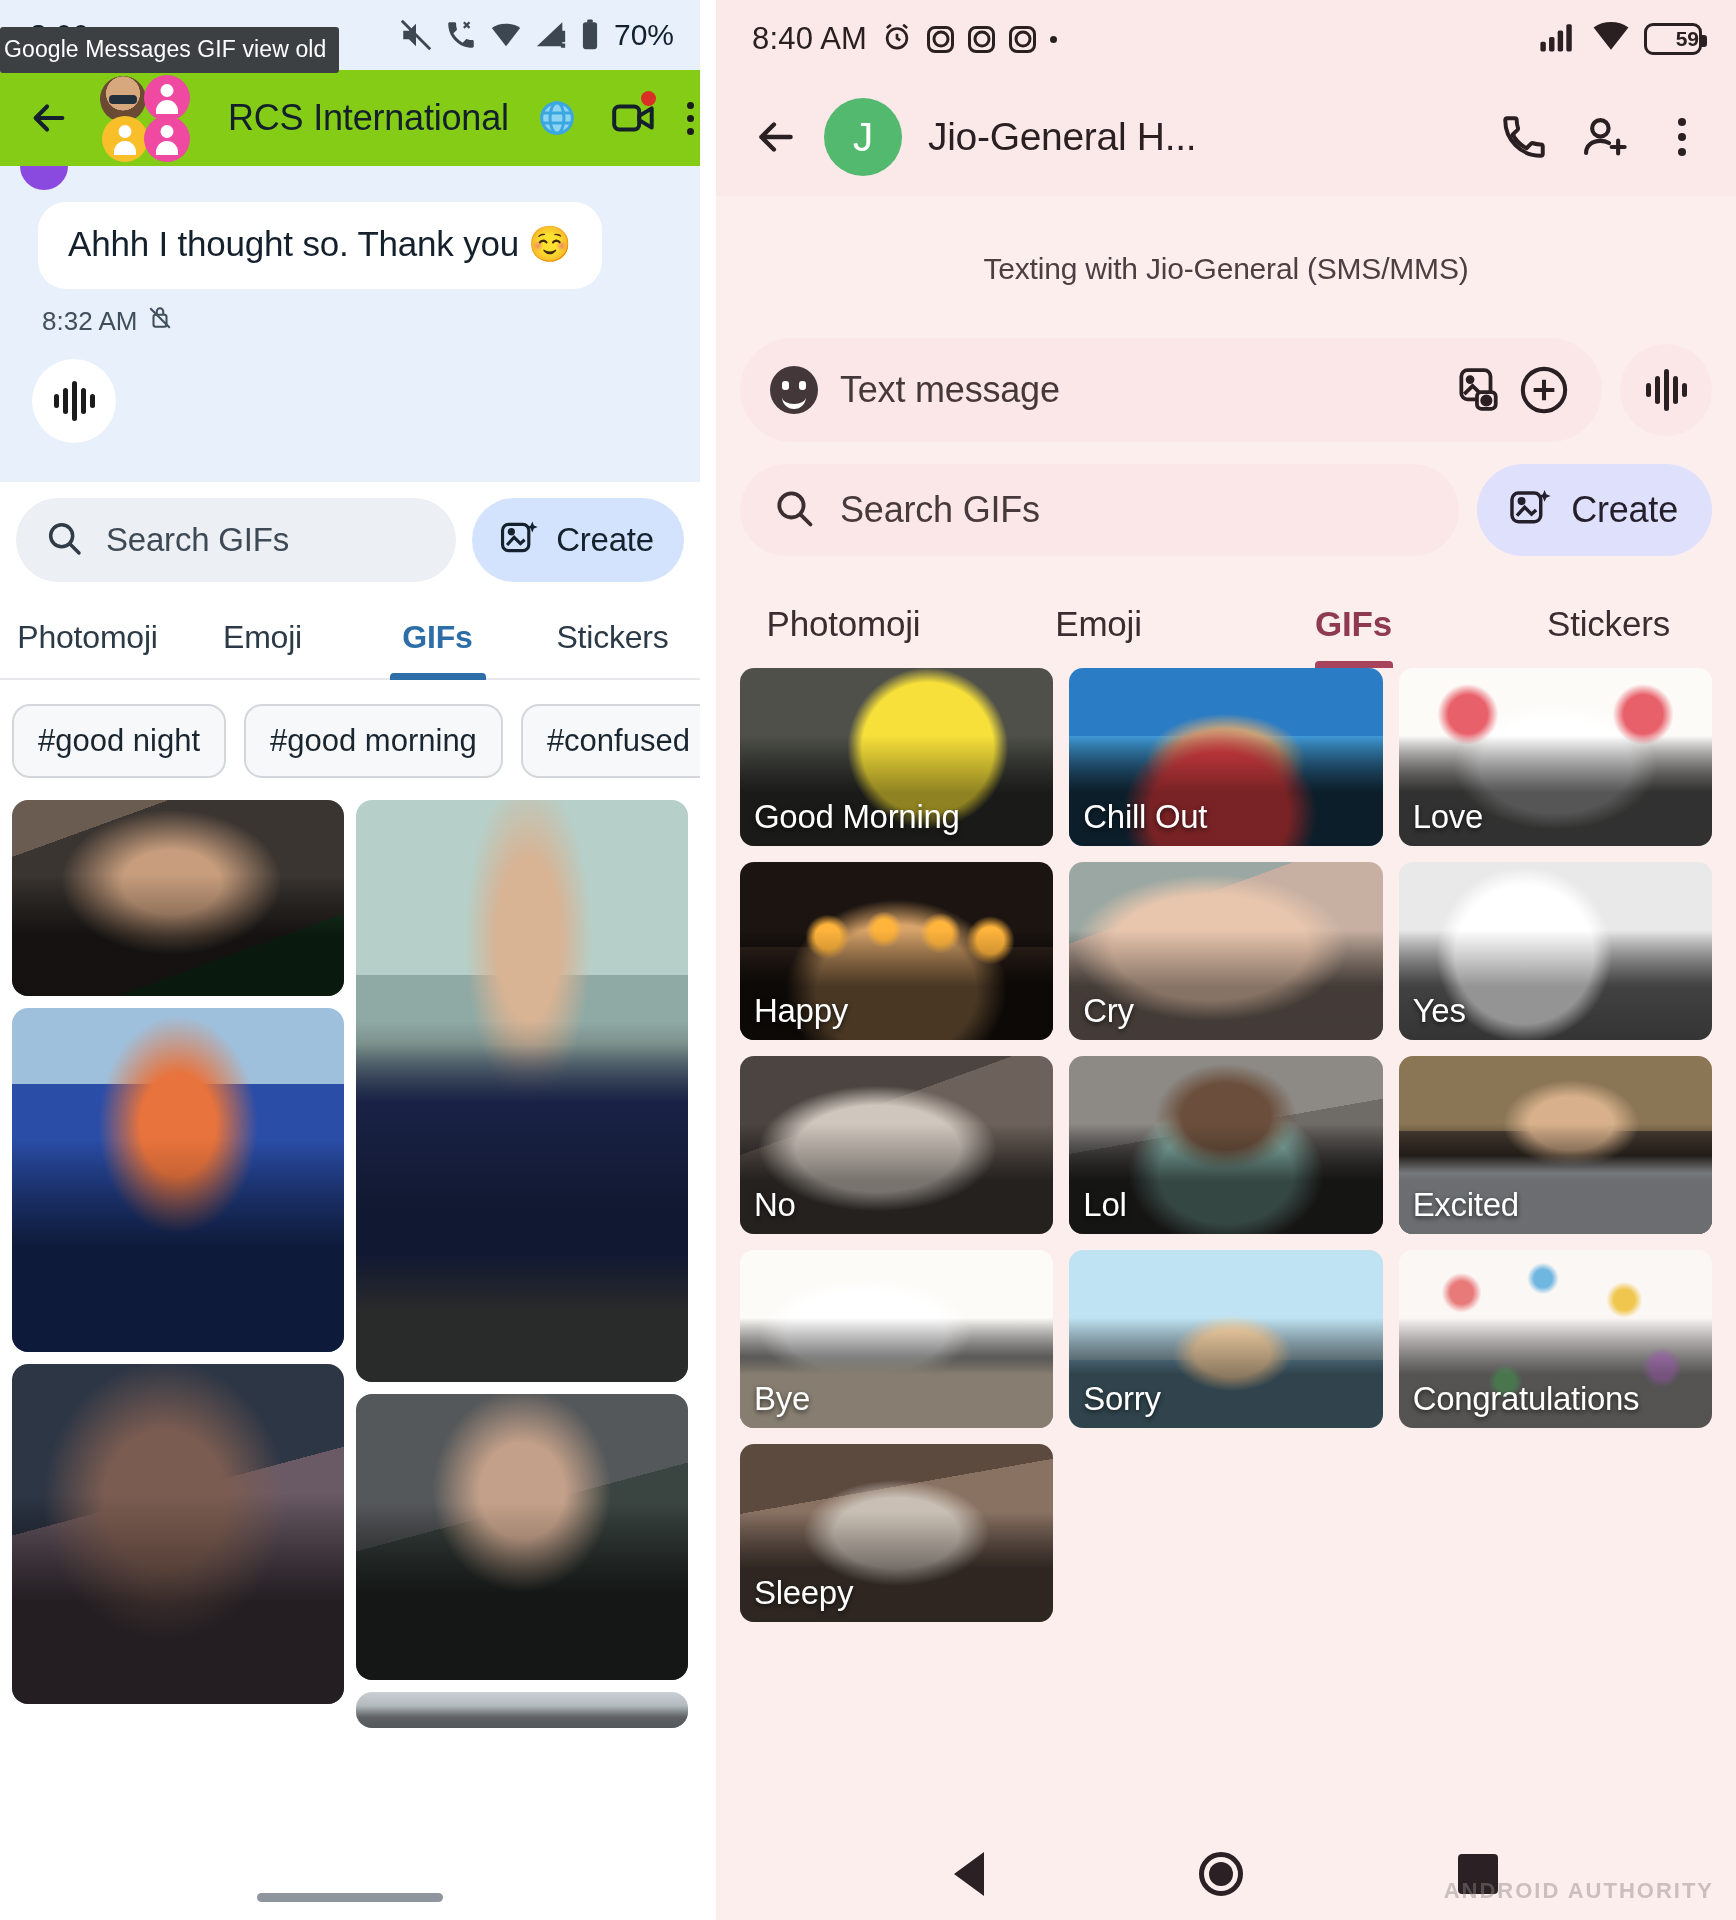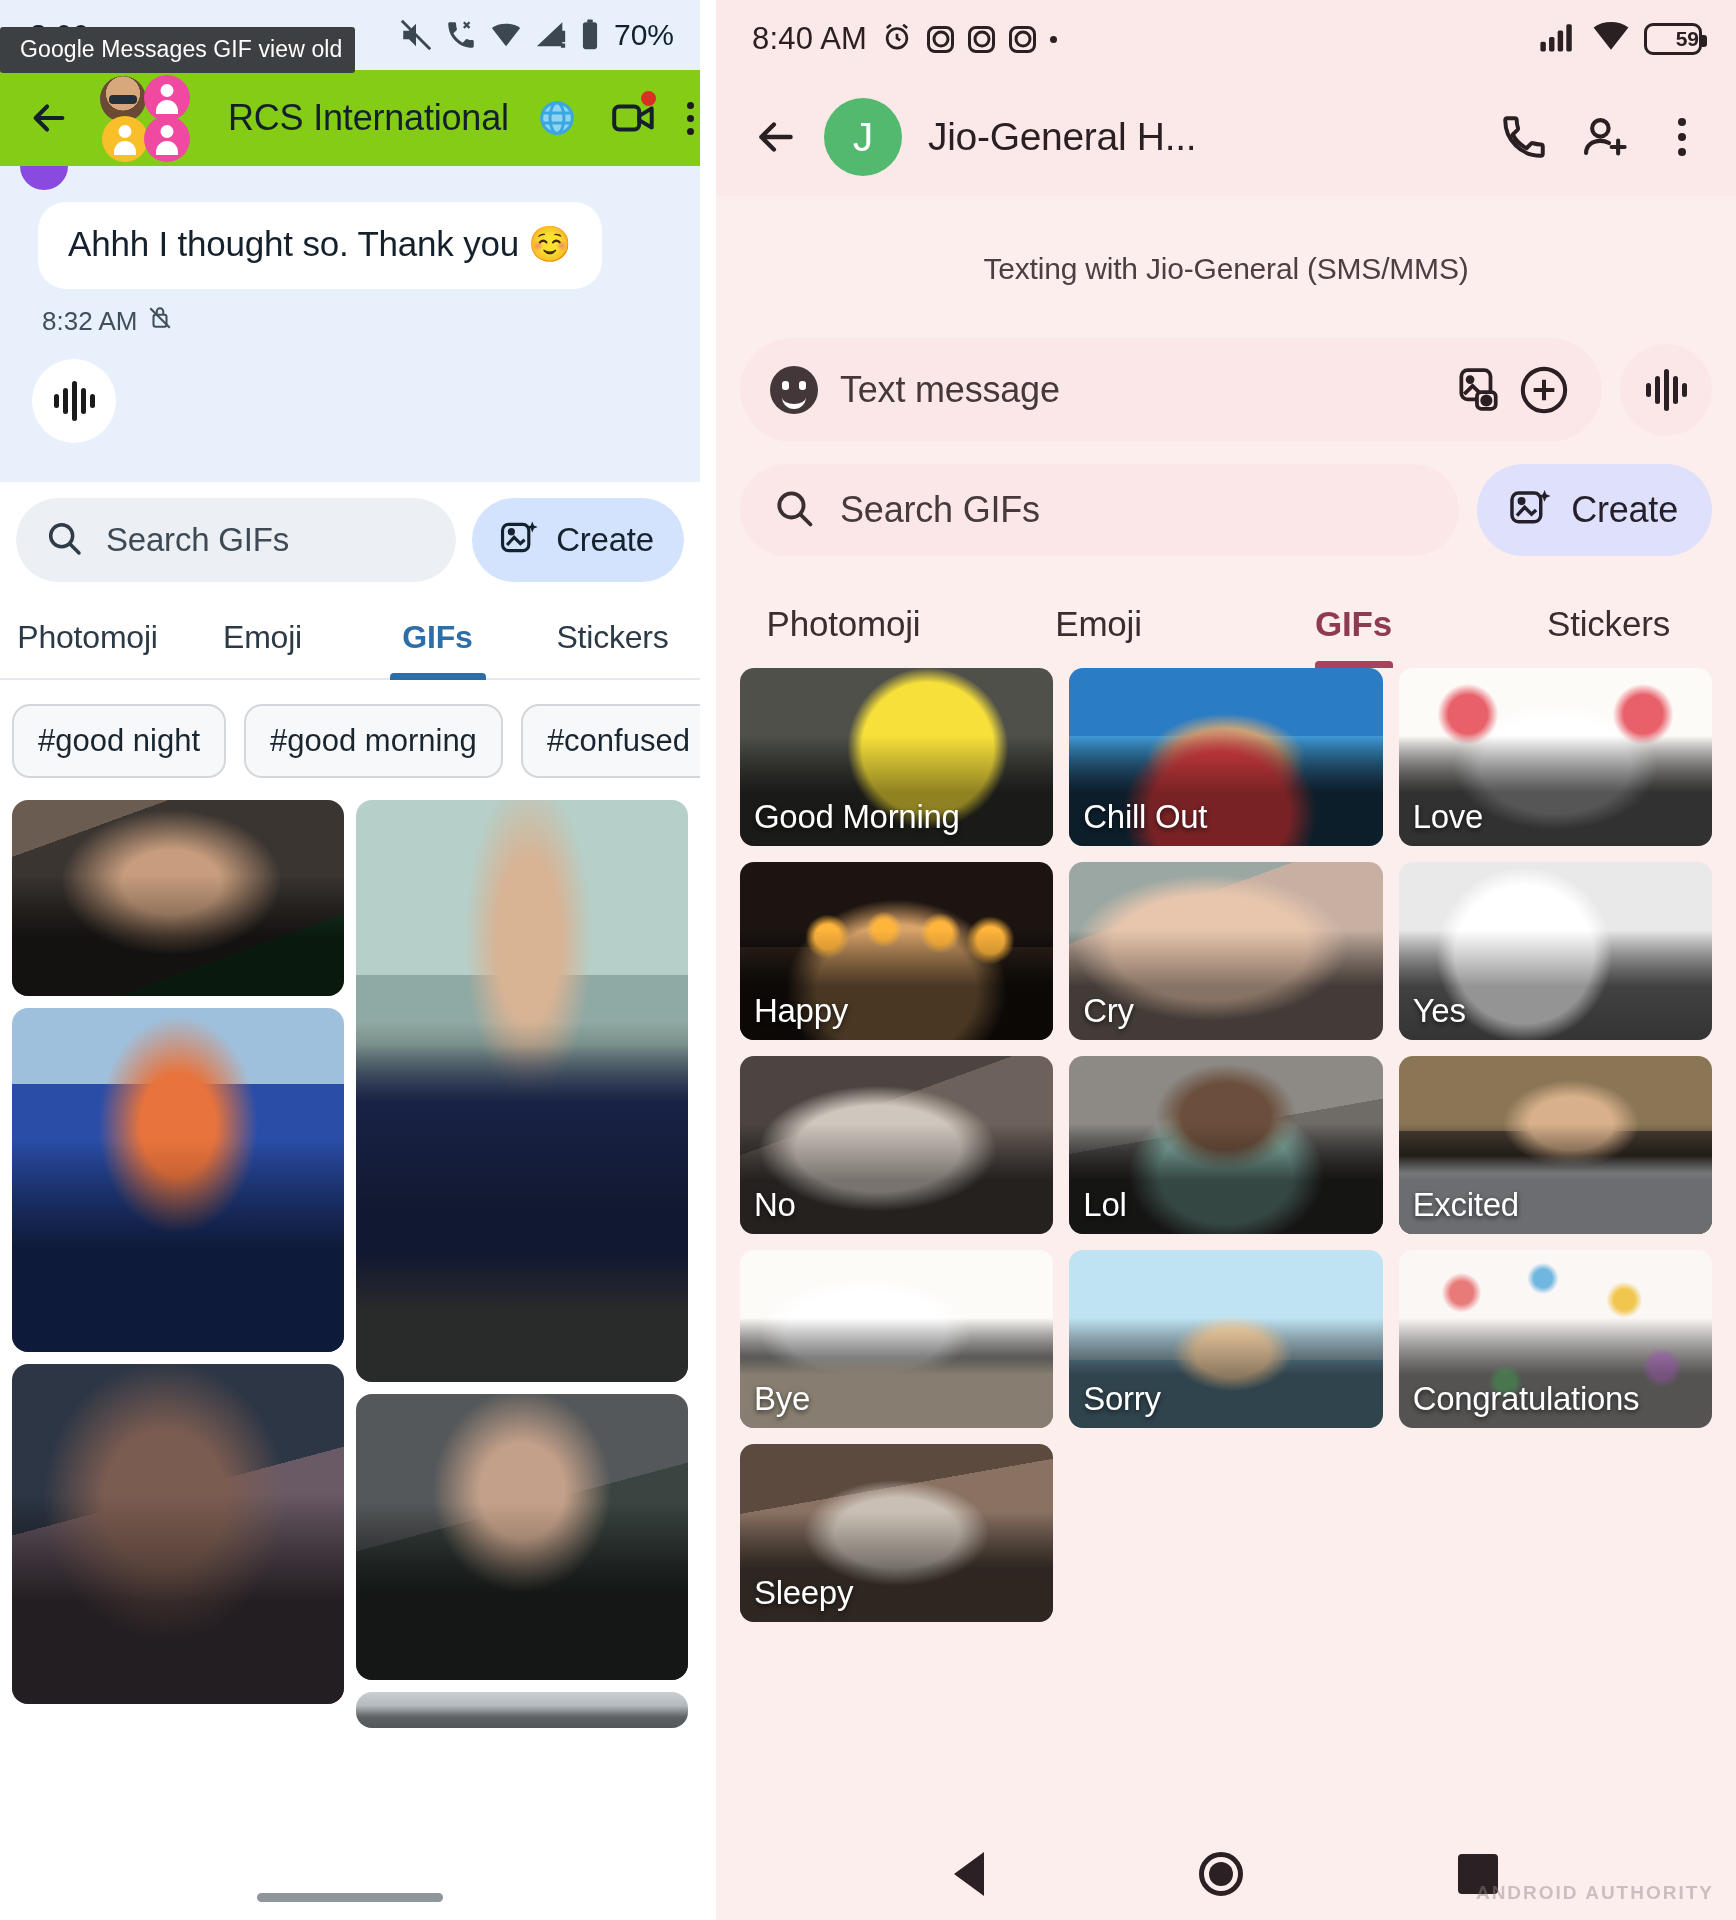--- a/index.html
+++ b/index.html
@@ -25,21 +25,21 @@
     background: #e7f0fb;
   }
   .l-clock { font-size: 30px; color: #11202e; font-weight: 500; letter-spacing: .3px; }
   .l-stat-right { display: flex; align-items: center; gap: 11px; }
   .l-stat-right svg { display: block; }
   .l-batt { font-size: 30px; color: #11202e; font-weight: 500; margin-left: 2px; }
 
   .tooltip {
     position: absolute; left: 0; top: 27px;
     background: #3c4043; color: #fff;
-    font-size: 23px; padding: 9px 13px 10px 20px;
+    font-size: 23px; padding: 9px 13px 10px 4px;
     border-radius: 3px; white-space: nowrap; z-index: 40;
     letter-spacing: .1px;
   }
 
   .l-appbar {
     height: 96px; display: flex; align-items: center;
     padding: 0 22px 0 26px; gap: 16px; background: #84cc16;
   }
   .l-back { width: 52px; height: 52px; display: flex; align-items: center; justify-content: center; }
   .grp-avatars { position: relative; width: 92px; height: 84px; margin-left: 12px; flex: none; }
@@ -193,21 +193,21 @@
 
   .navbar { position: absolute; left: 0; bottom: 0; width: 1020px; height: 92px;
     background: #fdeeee; display: flex; align-items: center; justify-content: space-around; padding: 0 130px;}
   .nav-tri { width: 0; height: 0; border-top: 22px solid transparent; border-bottom: 22px solid transparent;
     border-right: 30px solid #2b2124; }
   .nav-circ { width: 44px; height: 44px; border-radius: 50%; border: 5px solid #2b2124; position: relative; }
   .nav-circ:after { content:""; position:absolute; left:50%; top:50%; transform:translate(-50%,-50%);
     width: 24px; height: 24px; border-radius: 50%; background: #2b2124; }
   .nav-sq { width: 40px; height: 40px; background: #2b2124; border-radius: 4px; }
 
-  .wm { position: absolute; font-size: 19px; letter-spacing: 2px; font-weight: 700;
+  .wm { position: absolute; font-size: 22px; letter-spacing: 2px; font-weight: 700;
     color: rgba(255,255,255,.62); white-space: nowrap; }
   .wm-l { right: 16px; bottom: 46px; }
   .wm-r { right: 22px; bottom: 16px; color: rgba(140,130,130,.45); }
 
   
   .art { position: absolute; inset: 0; }
   .art:after { content:""; position:absolute; inset:0; background: linear-gradient(to top, rgba(0,0,0,.42) 0 30%, rgba(0,0,0,0) 62%); }
 </style>
 </head>
 <body>

